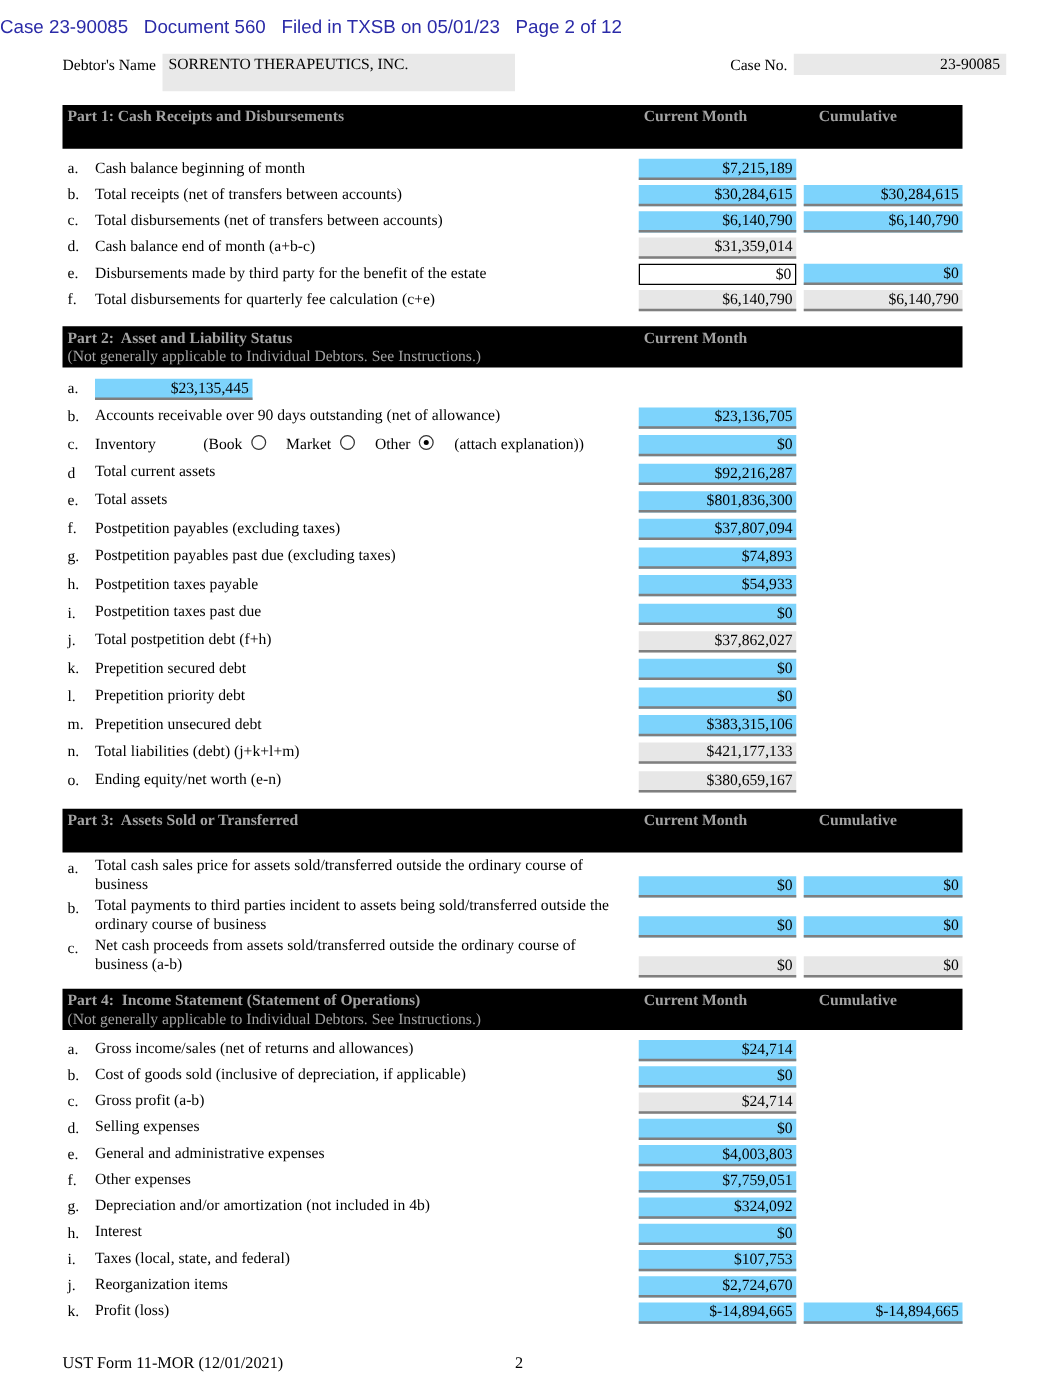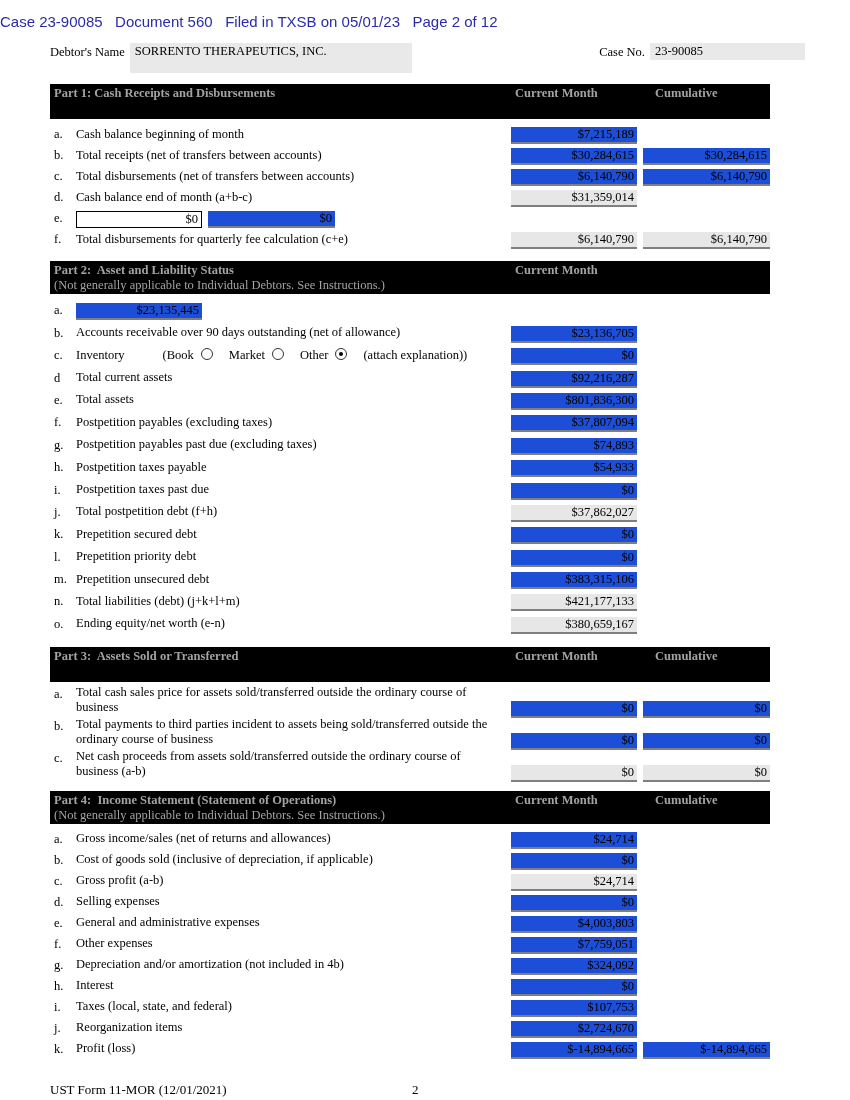--- a/index.html
+++ b/index.html
@@ -14,22 +14,22 @@
   .page{position:absolute;inset:0;overflow:hidden;}
 
   .stamp{margin-top:13px;text-align:left;font-family:"Liberation Sans",sans-serif;
          font-size:15px;color:var(--stamp-blue);white-space:pre;}
 
   .id-row{margin:13px 45px 0 50px;display:flex;align-items:flex-start;font-size:12.5px;}
   .id-label{padding-top:2px;white-space:nowrap;}
   .debtor-box{width:282px;height:30px;background:var(--field-box-gray);margin-left:5px;
               padding:1px 5px;font-size:12.5px;box-sizing:border-box;overflow:hidden;}
   .case-label{margin-left:auto;padding-top:2px;white-space:nowrap;}
-  .case-box{width:155px;height:17px;background:var(--field-box-gray);margin-left:5px;
-            padding:1px 5px;font-size:12.5px;box-sizing:border-box;overflow:hidden;}
+  .case-box{width:170px;height:17px;background:var(--field-box-gray);margin-left:5px;
+            padding:1px 5px;font-size:12.5px;box-sizing:border-box;overflow:hidden;text-align:right;}
 
   #parts{margin:11px 80px 0 50px;width:720px;}
   .part{margin-top:4px;}
   .part-p1{margin-top:12px;}
   .part-p2{margin-top:13px;}
   .part-p3{margin-top:9px;}
 
   .part-bar{background:var(--bar-black);color:#a3a3a3;display:flex;box-sizing:border-box;
             padding:2px 0 0 4px;align-items:flex-start;}
   .part-p0 .part-bar,.part-p2 .part-bar{height:35px;}
@@ -48,21 +48,21 @@
   .part-p2 .row{height:32px;}
   .part-p3 .row{height:21px;}
 
   .letter{width:26px;padding-left:4px;box-sizing:border-box;font-size:12.5px;padding-bottom:2px;}
   .part-p2 .letter{align-self:flex-start;padding-top:1px;}
   .label{flex:1;font-size:12.5px;line-height:15.5px;padding:0 12px 2px 0;}
 
   .field{width:126px;height:17px;line-height:15px;box-sizing:border-box;font-size:12.5px;
          text-align:right;padding-right:3px;}
   .field.cu{width:127px;margin-left:6px;}
-  .f-underline{border-bottom:2px solid var(--underline-gray);background:#1d4ed8;}
+  .f-underline{border-bottom:2px solid var(--underline-gray);background:#7dd3fc;}
   .f-shaded{border-bottom:2px solid var(--underline-gray);background:var(--shaded-cell);}
   .f-boxed{border:1px solid #000;background:#fff;line-height:14px;}
   .f-none{background:transparent;}
 
   .radio-prefix{margin-right:38px;}
   .radio-text{margin-right:5px;}
   .radio{display:inline-block;width:10px;height:10px;border:1px solid #333;border-radius:50%;
          background:#fff;position:relative;margin:0 16px -1px 2px;}
   .radio.sel::after{content:"";position:absolute;left:3px;top:3px;width:4px;height:4px;
                     background:#000;border-radius:50%;}
@@ -112,20 +112,21 @@
             <span class="field cu f-underline">$6,140,790</span>
           </div>
           <div class="row">
             <span class="letter">d.</span>
             <div class="label">Cash balance end of month (a+b-c)</div>
             <span class="field cm f-shaded">$31,359,014</span>
             <span class="field cu f-none"></span>
           </div>
           <div class="row">
             <span class="letter">e.</span>
+            <div class="label">Disbursements made by third party for the benefit of the estate</div>
             <span class="field cm f-boxed">$0</span>
             <span class="field cu f-underline">$0</span>
           </div>
           <div class="row">
             <span class="letter">f.</span>
             <div class="label">Total disbursements for quarterly fee calculation (c+e)</div>
             <span class="field cm f-shaded">$6,140,790</span>
             <span class="field cu f-shaded">$6,140,790</span>
           </div>
         </div>

